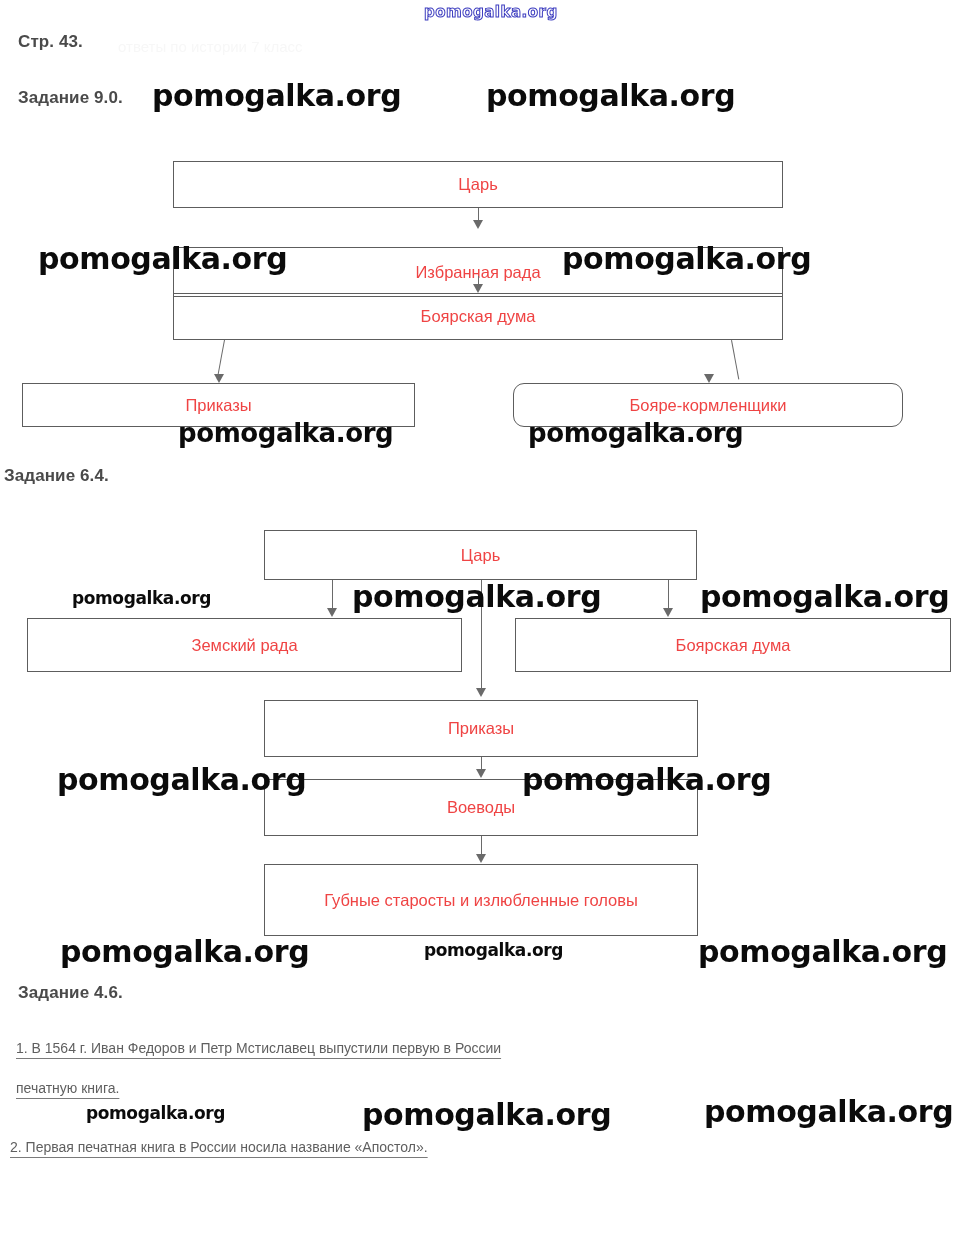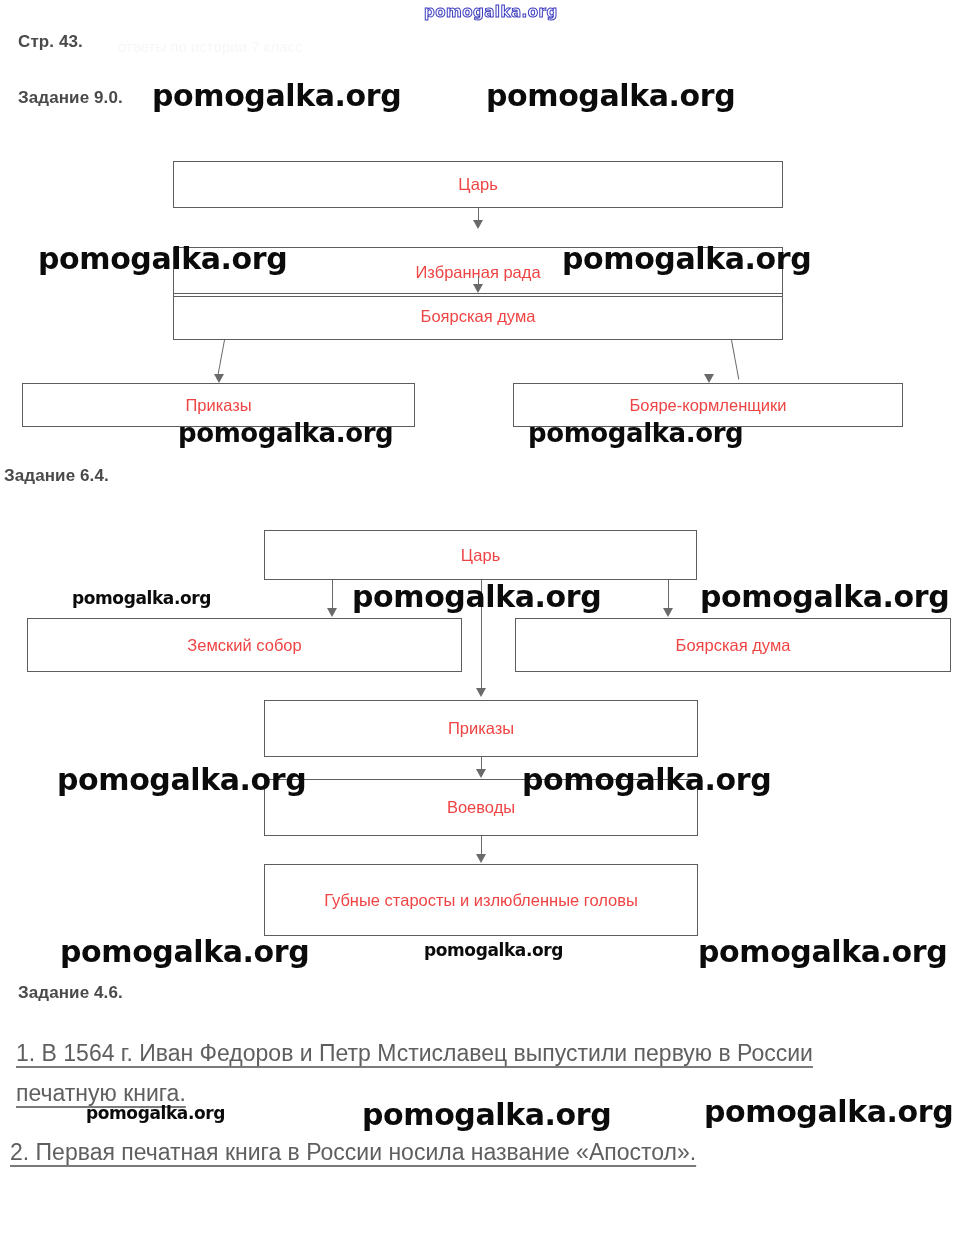--- a/index.html
+++ b/index.html
@@ -95,21 +95,21 @@
   
   .diag{
     position:absolute;
     height:1.4px;
     background:#6a6a6a;
     transform-origin:0 0;
   }
 
   
   .ans{
-    font-size:23px;
+    font-size:14px;
     color:#5f5f5f;
     white-space:nowrap;
     text-decoration:underline;
     text-decoration-color:#7a7a7a;
     text-underline-offset:5px;
   }
 </style>
 </head>
 <body>
 
@@ -132,21 +132,21 @@
   </div>
 
   <div class="box" style="left:173px;top:293px;width:610px;height:47px;">
     <span>Боярская дума</span>
   </div>
 
   <div class="box" style="left:22px;top:383px;width:393px;height:44px;">
     <span>Приказы</span>
   </div>
 
-  <div class="box" style="left:513px;top:383px;width:390px;height:44px;">
+  <div class="box" style="left:513px;top:383px;width:390px;height:44px;border-radius:11px;">
     <span>Бояре-кормленщики</span>
   </div>
 
   <div class="arrow" style="left:478px;top:208px;">
     <div class="stem" style="height:12px;"></div>
       <div class="head" style="top:12px;"></div>
   </div>
   <div class="arrow" style="left:478px;top:276px;">
     <div class="stem" style="height:8px;"></div>
       <div class="head" style="top:8px;"></div>
@@ -164,21 +164,21 @@
       <div class="head" style="top:34px;"></div>
   </div>
 
   <div class="abs hd" style="left:4px;top:466px;">Задание 6.4.</div>
 
   <div class="box" style="left:264px;top:530px;width:433px;height:50px;">
     <span>Царь</span>
   </div>
 
   <div class="box" style="left:27px;top:618px;width:435px;height:54px;">
-    <span>Земский собор</span>
+    <span>Земский рада</span>
   </div>
 
   <div class="box" style="left:515px;top:618px;width:436px;height:54px;">
     <span>Боярская дума</span>
   </div>
 
   <div class="box" style="left:264px;top:700px;width:434px;height:57px;">
     <span>Приказы</span>
   </div>
 

